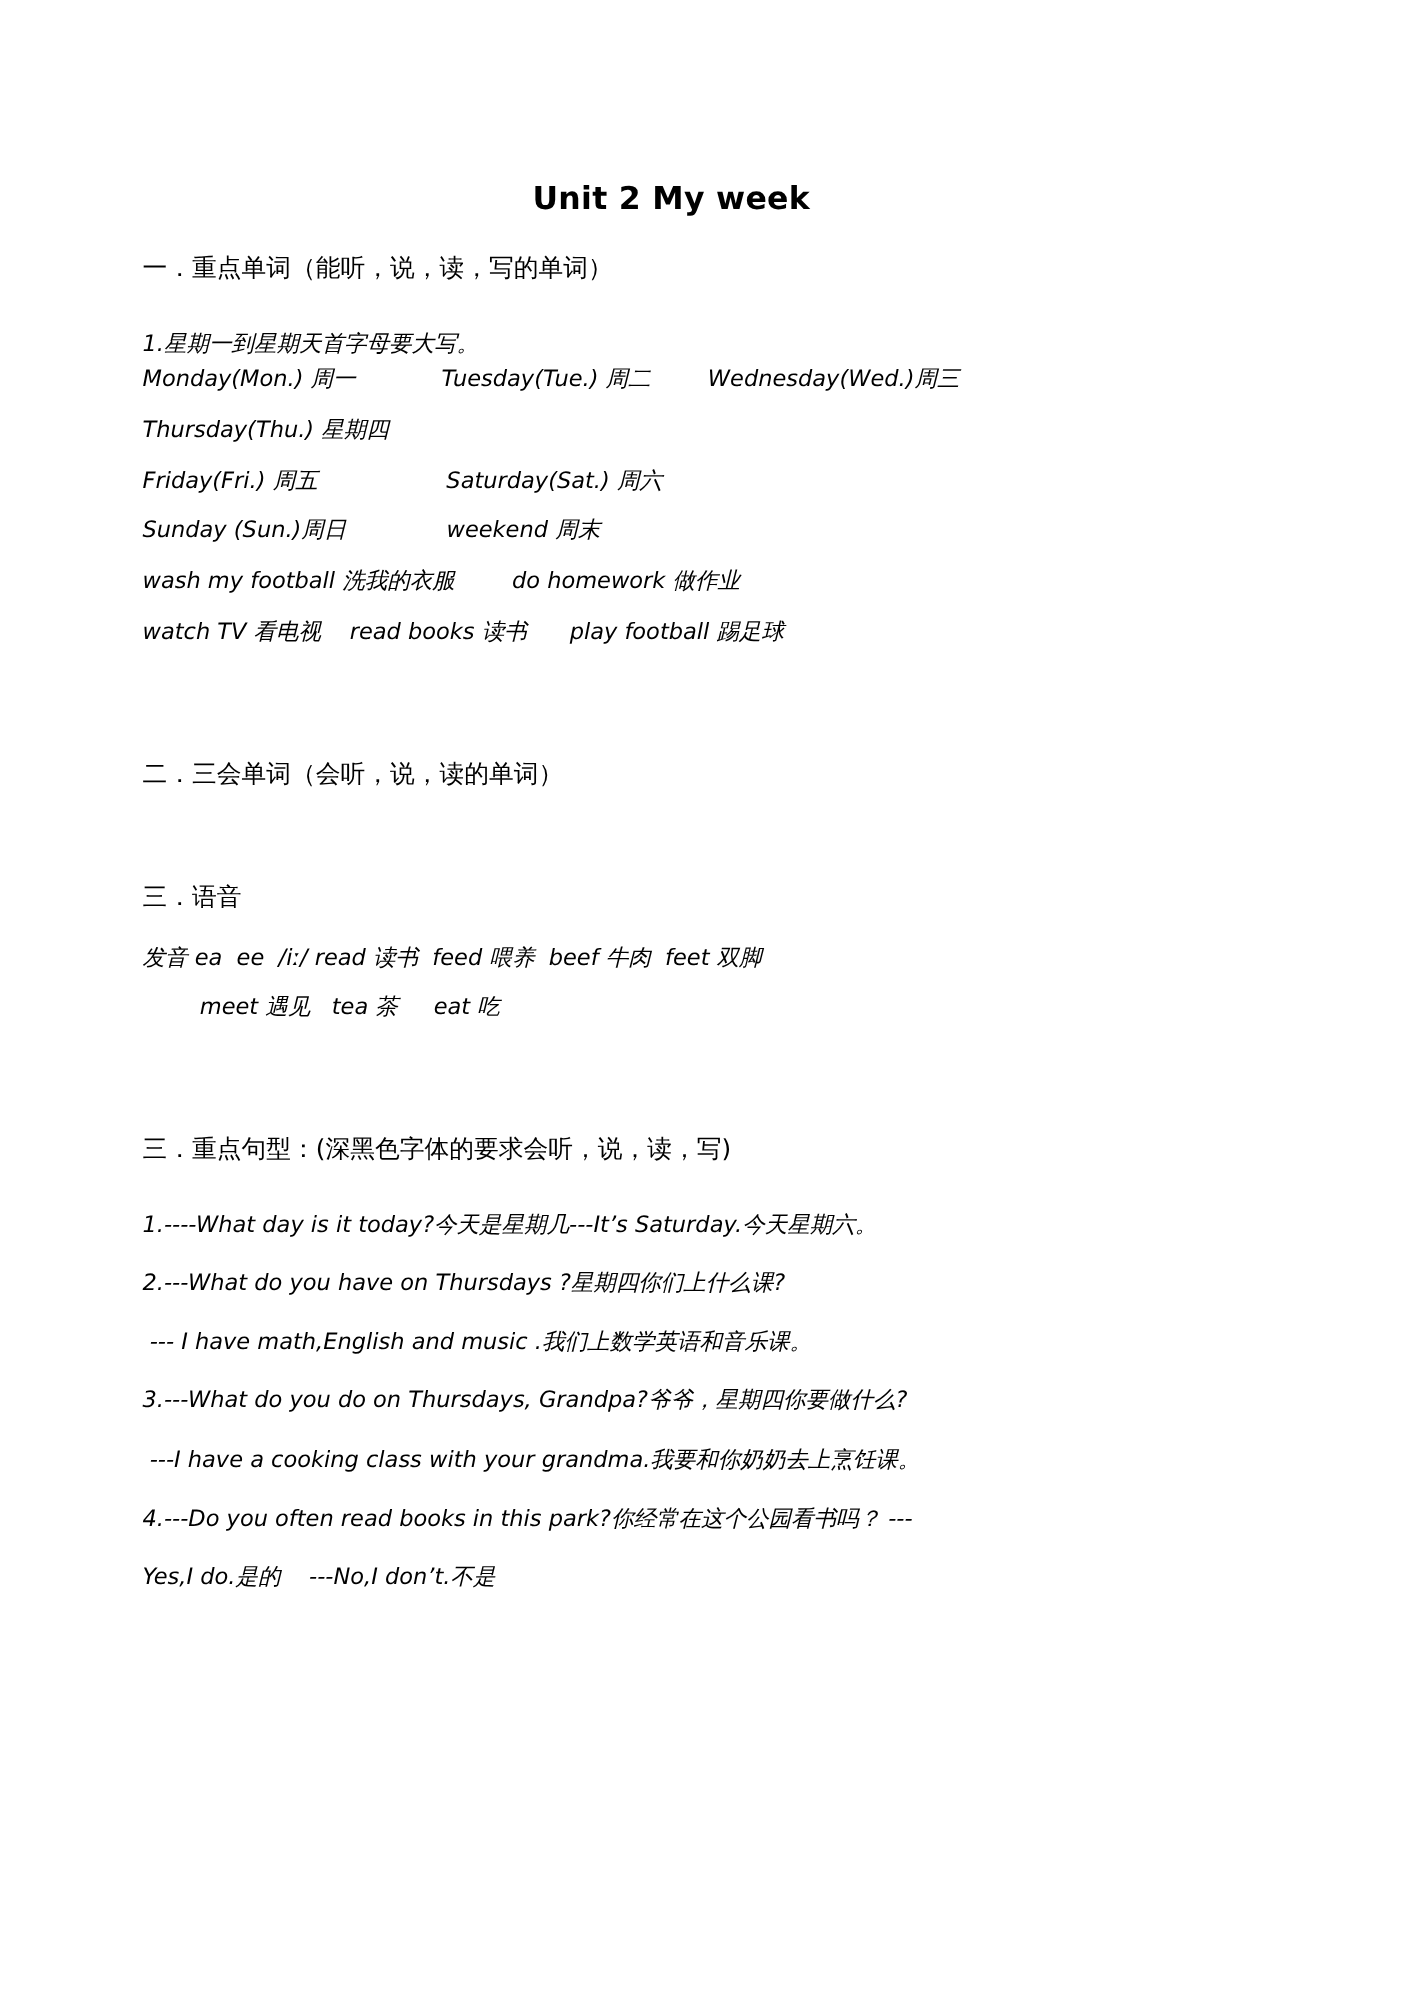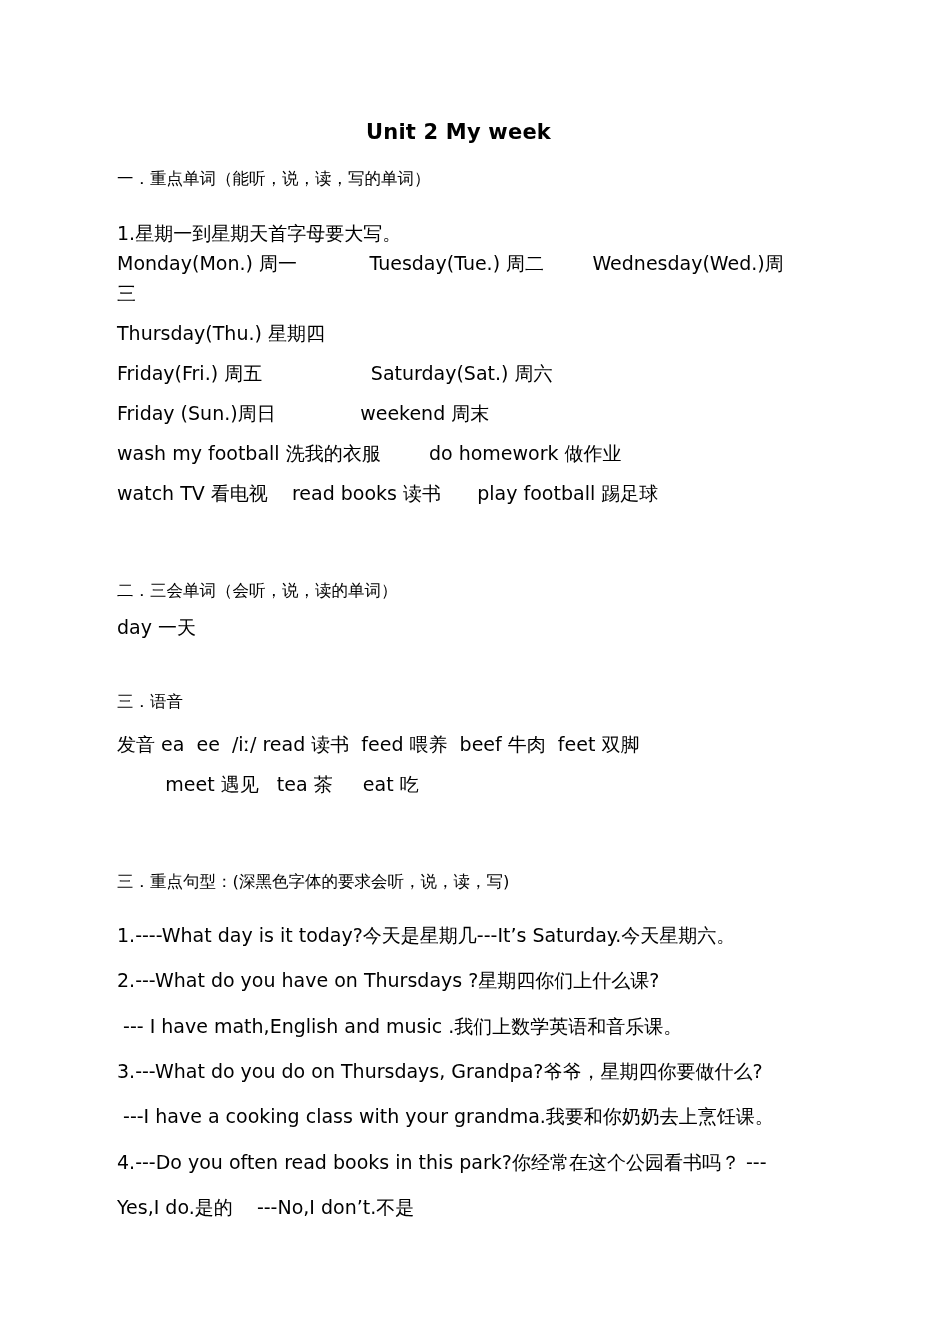--- a/index.html
+++ b/index.html
@@ -12,36 +12,37 @@
     height: 1344px;
     font-family: "DejaVu Sans", "Liberation Sans", sans-serif;
     color: #000000;
     overflow: hidden;
   }
   .page {
     position: relative;
     width: 950px;
     height: 1096px;
     box-sizing: border-box;
-    padding: 120px 140px 0 107px;
+    padding: 120px 140px 0 85px;
   }
   .doc-title {
     text-align: center;
     font-size: 21px;
     font-weight: bold;
     letter-spacing: 0.2px;
     margin: 0 0 22px 0;
     font-family: "DejaVu Sans", "Liberation Sans", sans-serif;
   }
   .line {
-    font-size: 19px;
+    font-size: 15px;
     line-height: 1.55;
     margin: 0;
     white-space: pre-wrap;
     font-family: "DejaVu Sans", "Liberation Sans", sans-serif;
+    font-style: italic;
   }
   .sect-head {
     font-size: 16.5px;
     line-height: 1.55;
     margin: 0;
     white-space: pre-wrap;
   }
   .gap-xs { height: 10px; }
   .gap-s  { height: 16px; }
   .gap-m  { height: 26px; }
@@ -60,35 +61,34 @@
     <p class="sect-head">一．重点单词（能听，说，读，写的单词）</p>
     <div class="gap-m"></div>
     <div class="tight">
       <p class="line">1.星期一到星期天首字母要大写。</p>
       <p class="line">Monday(Mon.) 周一            Tuesday(Tue.) 周二        Wednesday(Wed.)周三</p>
       <div class="gap-xs"></div>
       <p class="line">Thursday(Thu.) 星期四</p>
       <div class="gap-xs"></div>
       <p class="line">Friday(Fri.) 周五                  Saturday(Sat.) 周六</p>
       <div class="gap-xs"></div>
-      <p class="line">Friday (Sun.)周日              weekend 周末</p>
+      <p class="line">Sunday (Sun.)周日              weekend 周末</p>
       <div class="gap-xs"></div>
       <p class="line">wash my football 洗我的衣服        do homework 做作业</p>
       <div class="gap-xs"></div>
       <p class="line">watch TV 看电视    read books 读书      play football 踢足球</p>
     </div>
   </div>
 
   <div class="gap-l"></div>
   <div class="gap-s"></div>
 
   <div class="block">
     <p class="sect-head">二．三会单词（会听，说，读的单词）</p>
     <div class="gap-xs"></div>
-    <p class="line">day 一天</p>
   </div>
 
   <div class="gap-m"></div>
 
   <div class="block">
     <p class="sect-head">三．语音</p>
     <div class="gap-s"></div>
     <p class="line">发音 ea  ee  /iː/ read 读书  feed 喂养  beef 牛肉  feet 双脚</p>
     <div class="gap-xs"></div>
     <p class="line">        meet 遇见   tea 茶     eat 吃</p>

